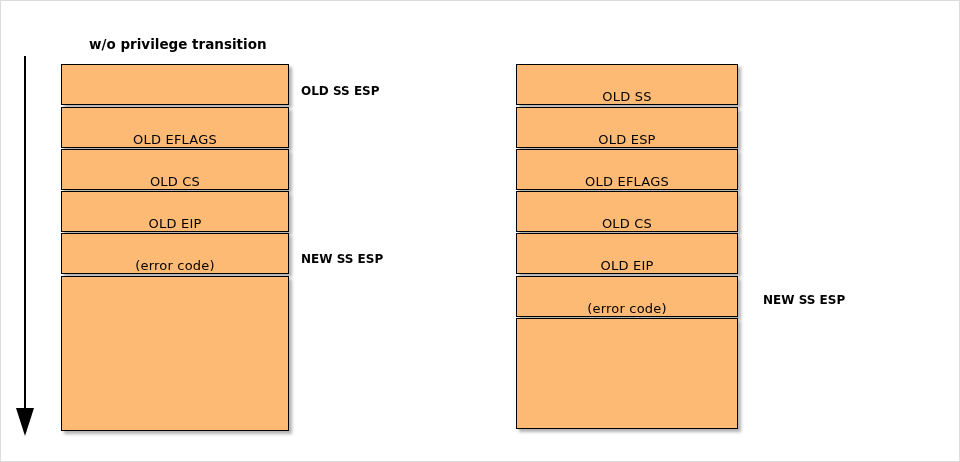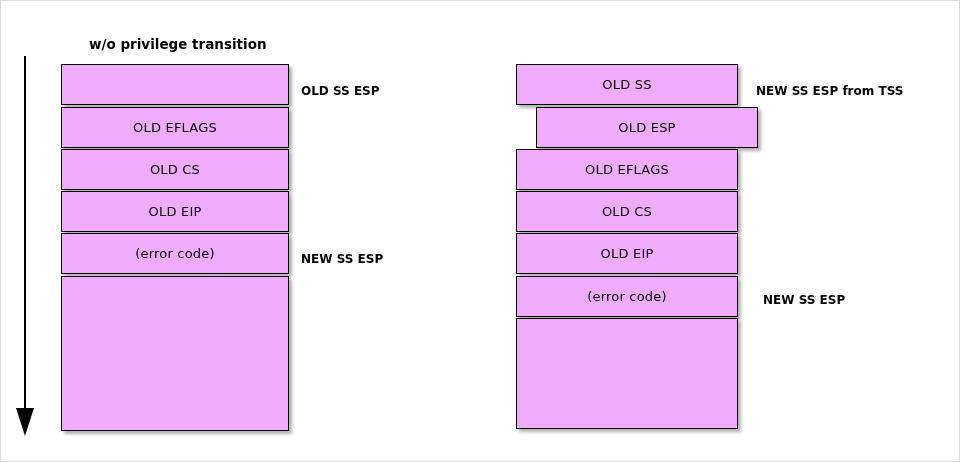--- a/index.html
+++ b/index.html
@@ -28,26 +28,26 @@
     white-space: nowrap;
     letter-spacing: 0px;
   }
 
   .stack {
     position: absolute;
   }
 
   .cell {
     position: absolute;
-    background: #f0abfc;
+    background: #fdba74;
     border: 1.6px solid #000000;
     box-sizing: border-box;
     box-shadow: 3px 3px 3px rgba(0,0,0,0.30);
     display: flex;
-    align-items: center;
+    align-items: flex-end;
     justify-content: center;
   }
   .cell .cell-label {
     font-size: 13px;
     color: #000000;
     white-space: nowrap;
     letter-spacing: 0.2px;
   }
 
   .side-label {
@@ -102,36 +102,35 @@
   </div>
 
   <div class="side-label" style="left:300px; top:83px;">OLD SS ESP</div>
   <div class="side-label" style="left:300px; top:251px;">NEW SS ESP</div>
 
 
   <div class="stack">
     <div class="cell" style="left:515px; top:63px; width:222px; height:41px;">
       <span class="cell-label">OLD SS</span>
     </div>
-    <div class="cell" style="left:515px; top:106px; width:222px; height:41px;margin-left:20px;">
+    <div class="cell" style="left:515px; top:106px; width:222px; height:41px;">
       <span class="cell-label">OLD ESP</span>
     </div>
     <div class="cell" style="left:515px; top:148px; width:222px; height:41px;">
       <span class="cell-label">OLD EFLAGS</span>
     </div>
     <div class="cell" style="left:515px; top:190px; width:222px; height:41px;">
       <span class="cell-label">OLD CS</span>
     </div>
     <div class="cell" style="left:515px; top:232px; width:222px; height:41px;">
       <span class="cell-label">OLD EIP</span>
     </div>
     <div class="cell" style="left:515px; top:275px; width:222px; height:41px;">
       <span class="cell-label">(error code)</span>
     </div>
     <div class="cell" style="left:515px; top:317px; width:222px; height:111px;">
       <span class="cell-label"></span>
     </div>
   </div>
 
-  <div class="side-label" style="left:755px; top:83px;">NEW SS ESP from TSS</div>
   <div class="side-label" style="left:762px; top:292px;">NEW SS ESP</div>
 
 </div>
 
 </body></html>

